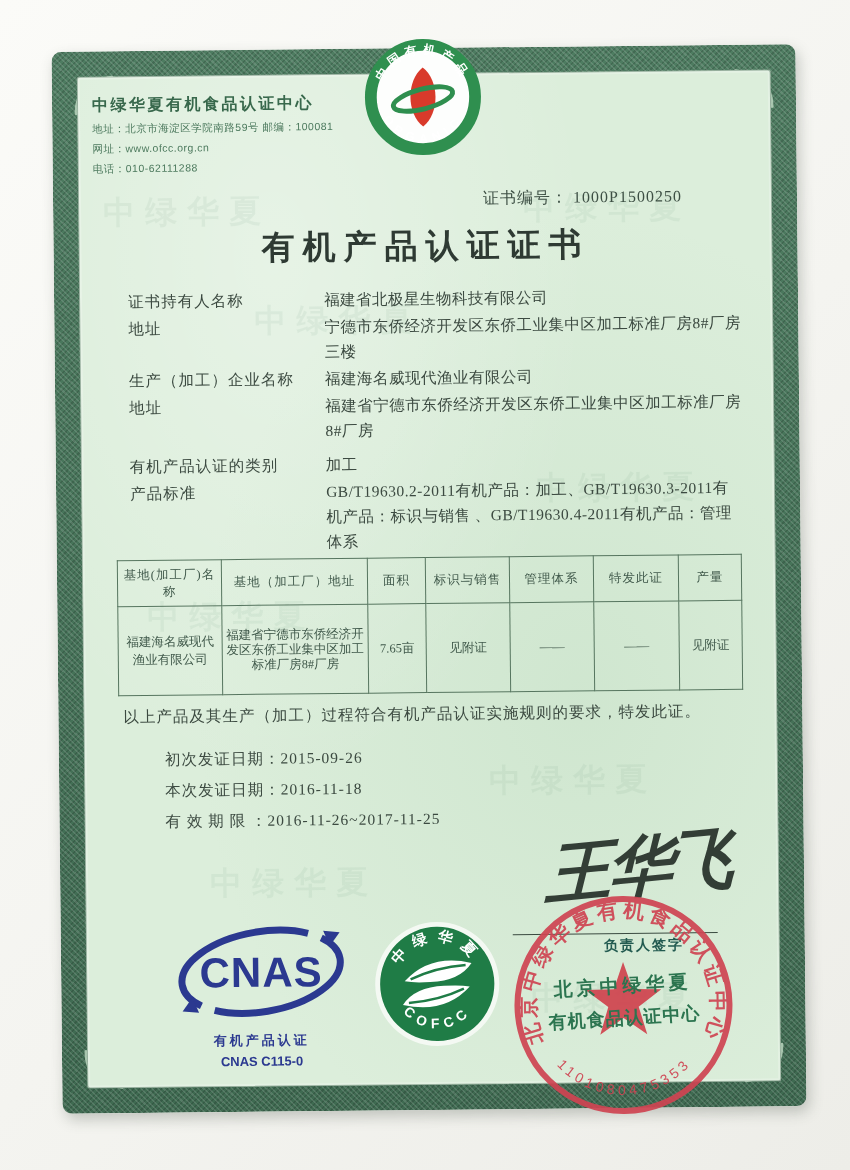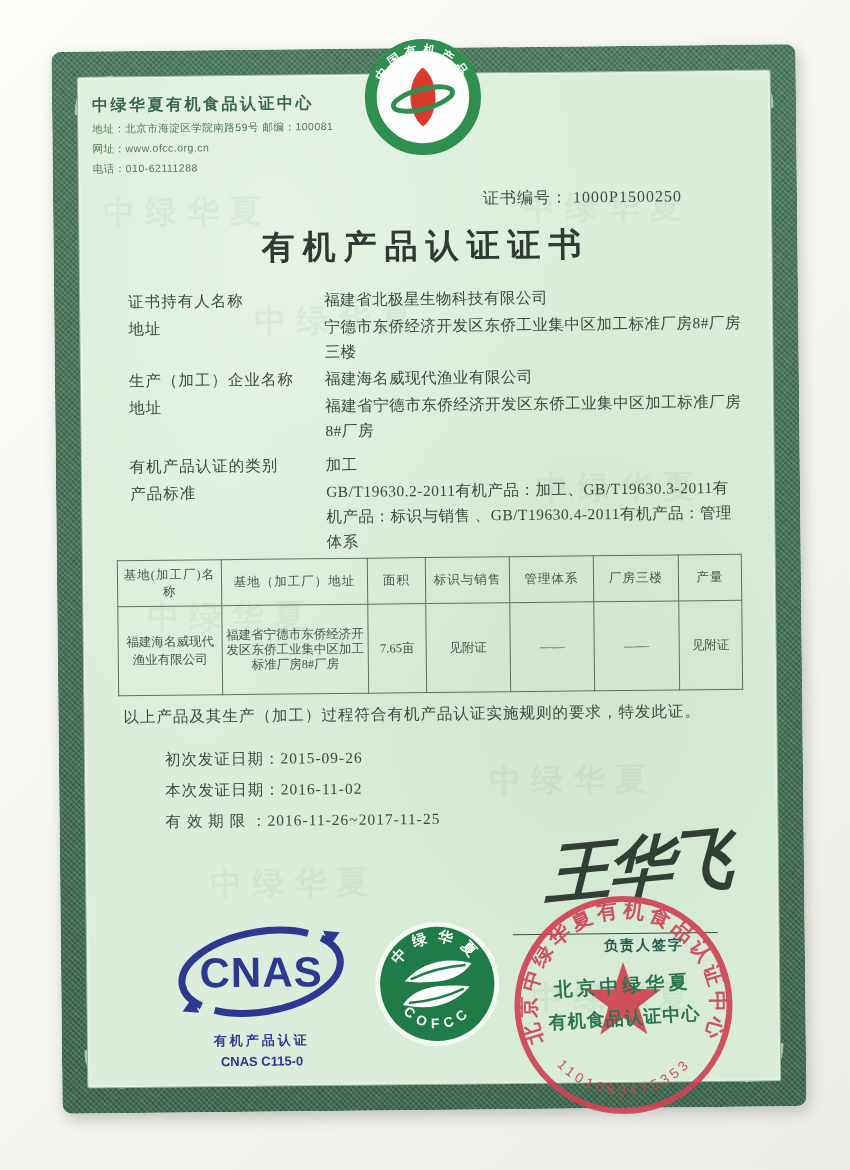--- a/index.html
+++ b/index.html
@@ -174,21 +174,21 @@
           <col style="width:85px">
           <col style="width:63px">
       </colgroup>
       <tbody>
           <tr>
         <th>基地(加工厂)名称</th>
         <th>基地（加工厂）地址</th>
         <th>面积</th>
         <th>标识与销售</th>
         <th>管理体系</th>
-        <th>厂房三楼</th>
+        <th>特发此证</th>
         <th>产量</th>
       </tr>
       <tr>
         <td class="name">福建海名威现代渔业有限公司</td>
         <td class="addr">福建省宁德市东侨经济开发区东侨工业集中区加工标准厂房8#厂房</td>
         <td>7.65亩</td>
         <td>见附证</td>
         <td>——</td>
         <td>——</td>
         <td>见附证</td>
@@ -196,21 +196,21 @@
     </tbody>
       </table>
 
     <div class="statement">以上产品及其生产（加工）过程符合有机产品认证实施规则的要求，特发此证。</div>
 
     <div class="dates">
       <div class="drow">
         <span>初次发证日期：</span><span>2015-09-26</span>
       </div>
       <div class="drow">
-        <span>本次发证日期：</span><span>2016-11-02</span>
+        <span>本次发证日期：</span><span>2016-11-18</span>
       </div>
       <div class="drow">
         <span>有 效 期 限 ：</span><span>2016-11-26~2017-11-25</span>
       </div>
     </div>
 
     <div class="sig-name">王华飞</div>
     <div class="sig-line"></div>
     <div class="sig-caption">负责人签字</div>
 

